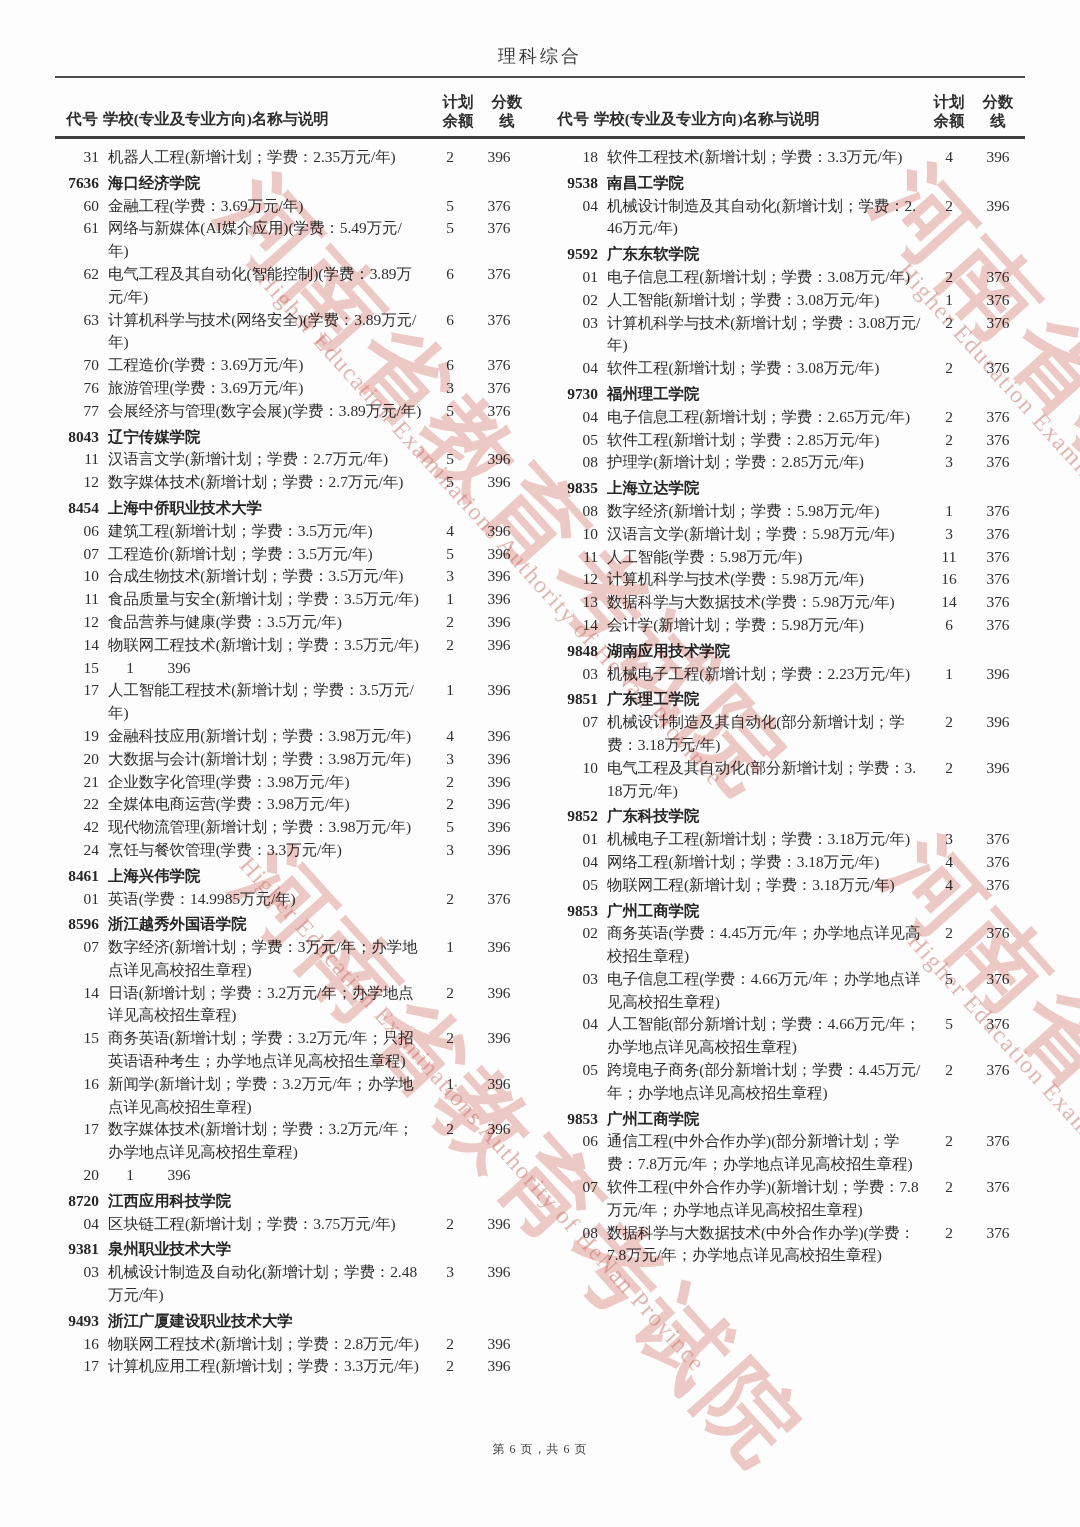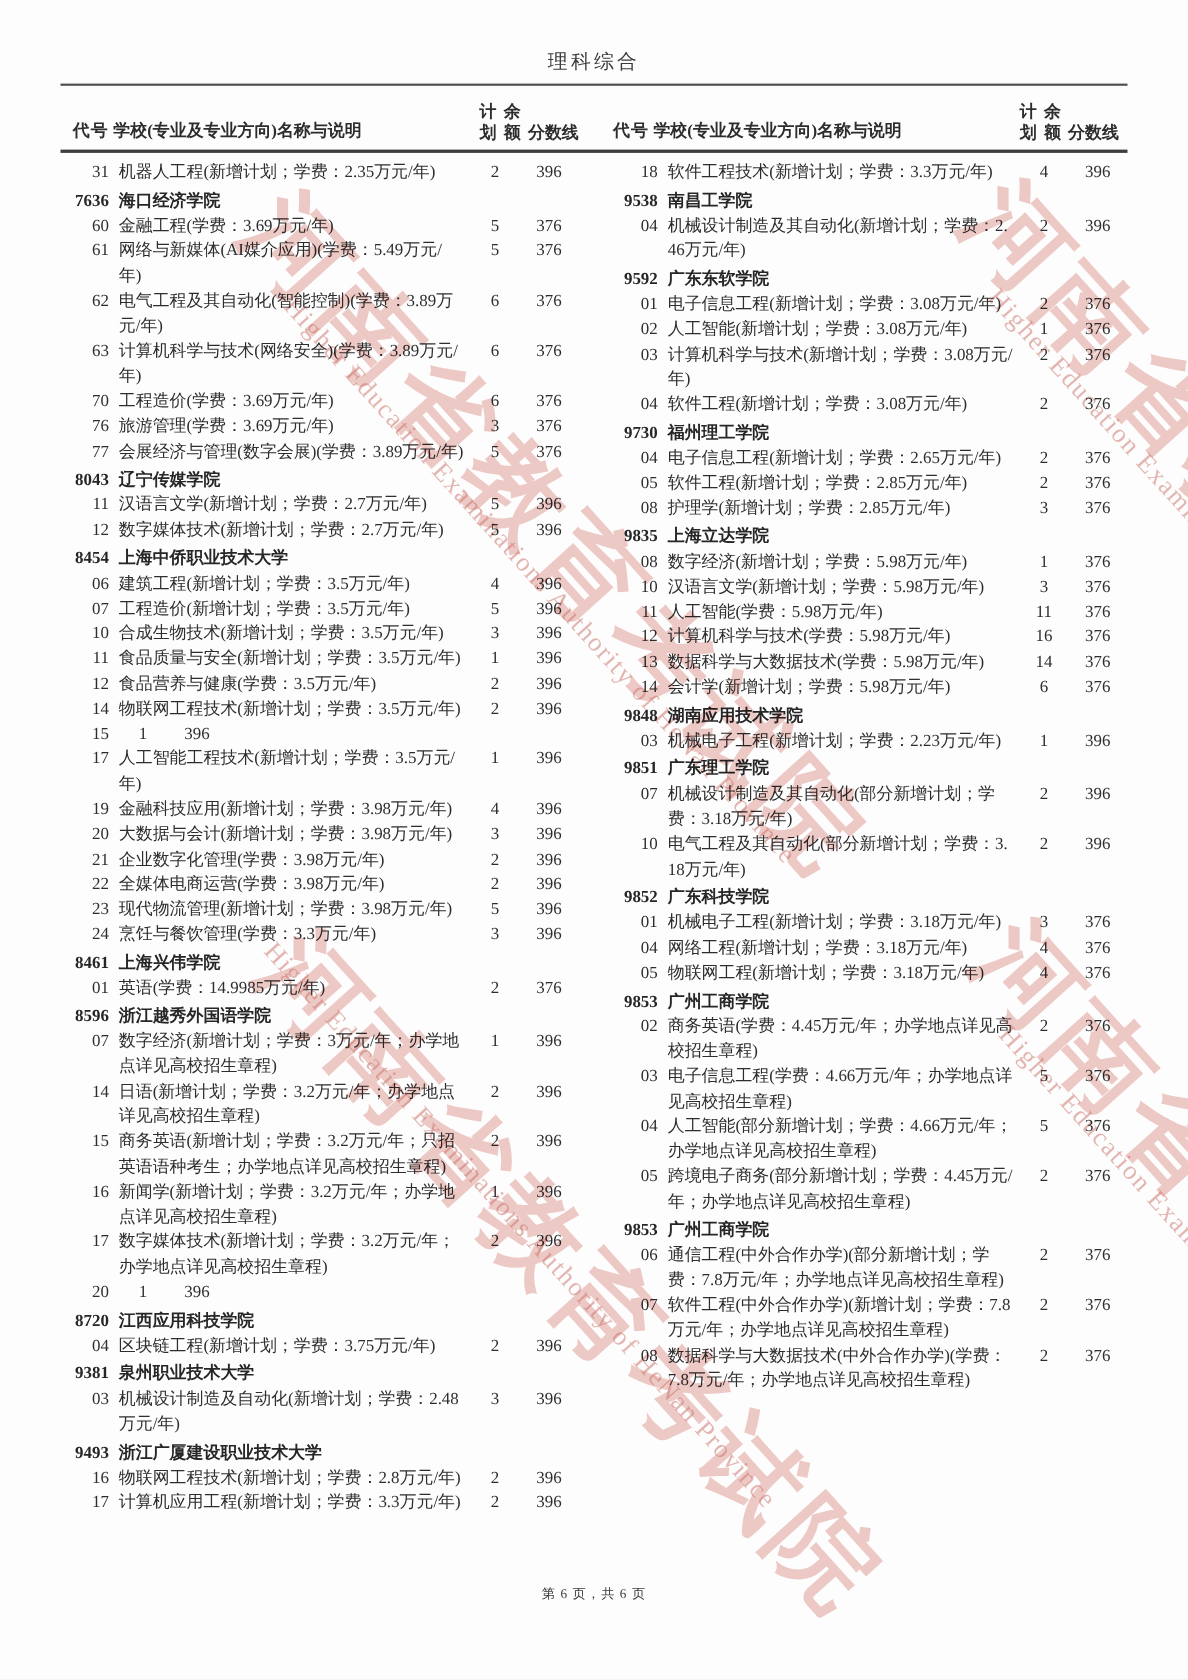--- a/index.html
+++ b/index.html
@@ -24,21 +24,21 @@
   .rule.thick{height:3px;margin-top:6px;background:#3e3e3e;}
   .header-row{
     display:flex;
     padding:0 55px;
     gap:12px;
     margin-top:14px;
   }
   .half{flex:1;display:flex;align-items:flex-end;font-weight:bold;font-size:15.4px;}
   .half .code{width:44px;text-align:right;padding-right:4px;flex:none;letter-spacing:1px;}
   .half .name{flex:1;padding-right:6px;}
-  .half .plan,.half .score{flex:none;display:flex;flex-direction:row;align-items:center;line-height:19px;}
+  .half .plan,.half .score{flex:none;display:flex;flex-direction:column;align-items:center;line-height:19px;}
   .half .plan{width:44px;}
   .half .score{width:54px;}
   .cols{
     display:flex;
     padding:0 55px;
     gap:28px;
     margin-top:7px;
     align-items:flex-start;
   }
   .col{flex:1;min-width:0;}
@@ -277,21 +277,21 @@
           <span class="plan">2</span>
           <span class="score">396</span>
         </div>
         <div class="row">
           <span class="code">22</span>
           <span class="name">全媒体电商运营(学费：3.98万元/年)</span>
           <span class="plan">2</span>
           <span class="score">396</span>
         </div>
         <div class="row">
-          <span class="code">23</span>
+          <span class="code">42</span>
           <span class="name">现代物流管理(新增计划；学费：3.98万元/年)</span>
           <span class="plan">5</span>
           <span class="score">396</span>
         </div>
         <div class="row">
           <span class="code">24</span>
           <span class="name">烹饪与餐饮管理(学费：3.3万元/年)</span>
           <span class="plan">3</span>
           <span class="score">396</span>
         </div>

